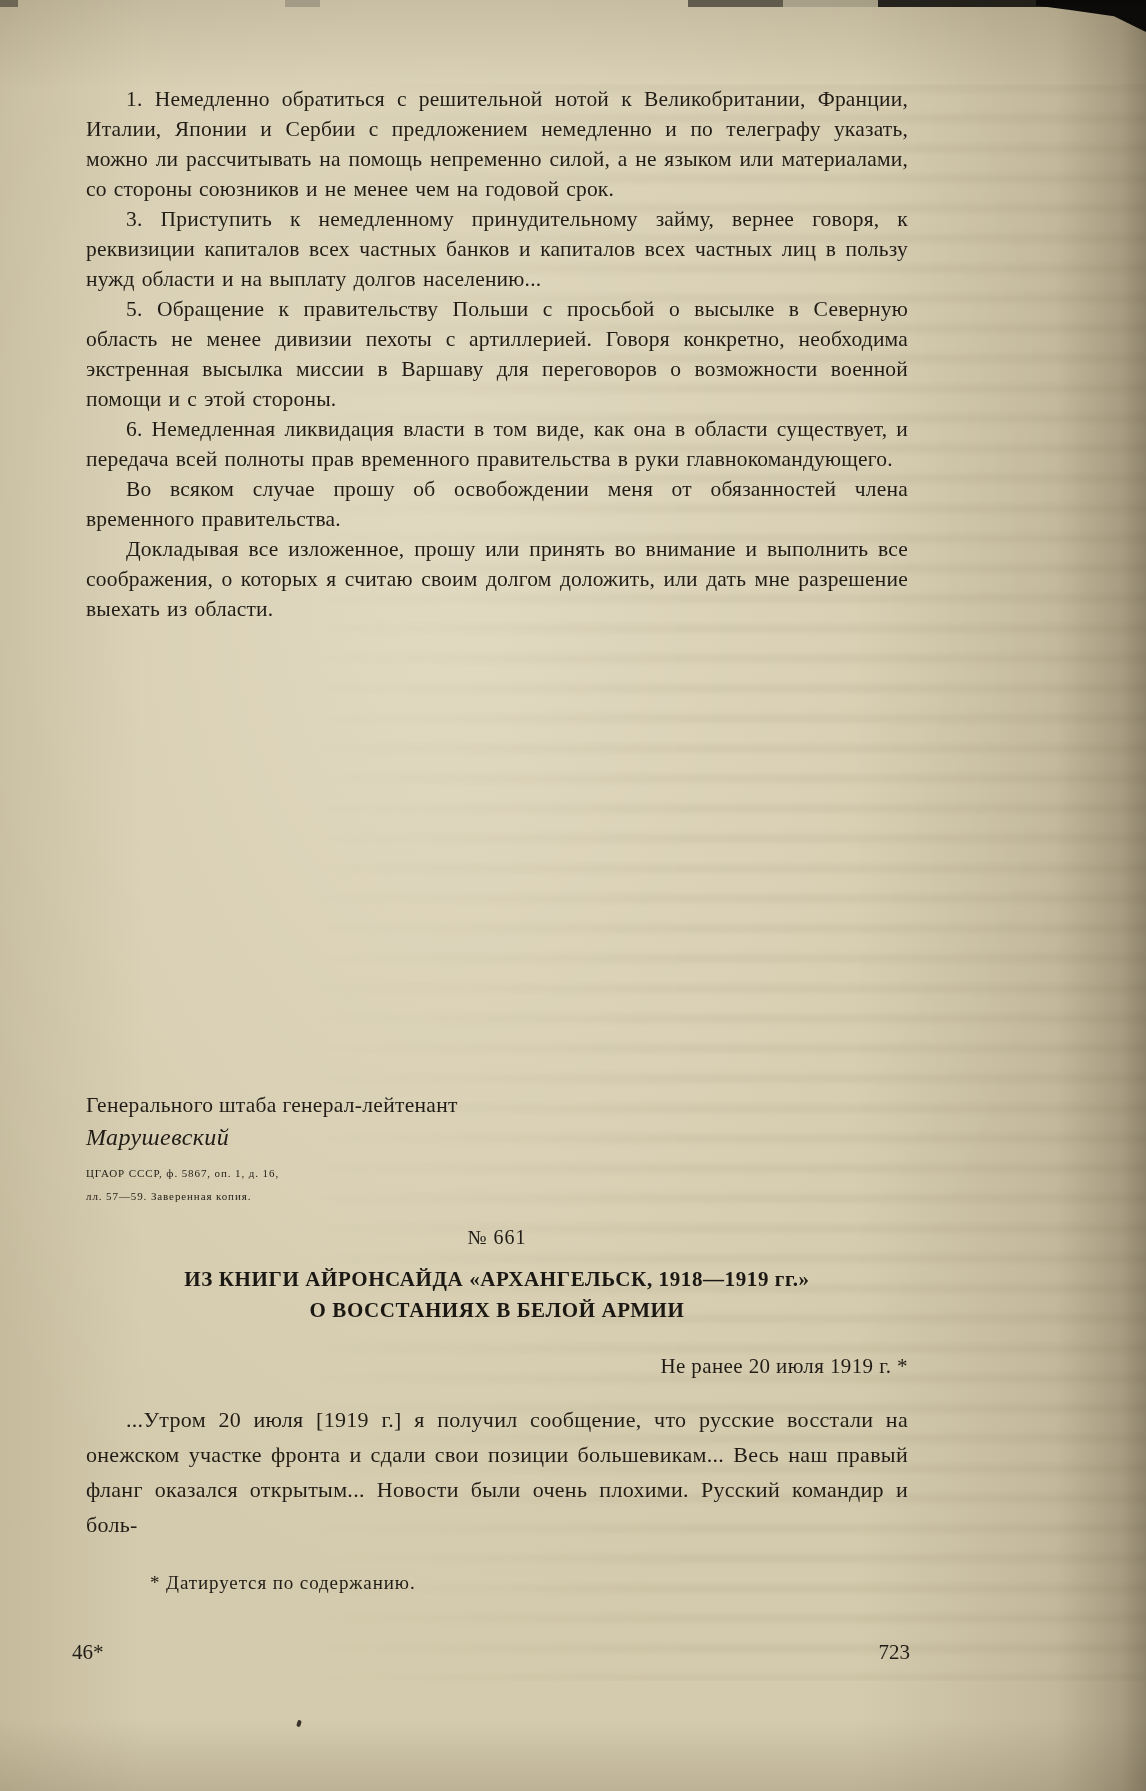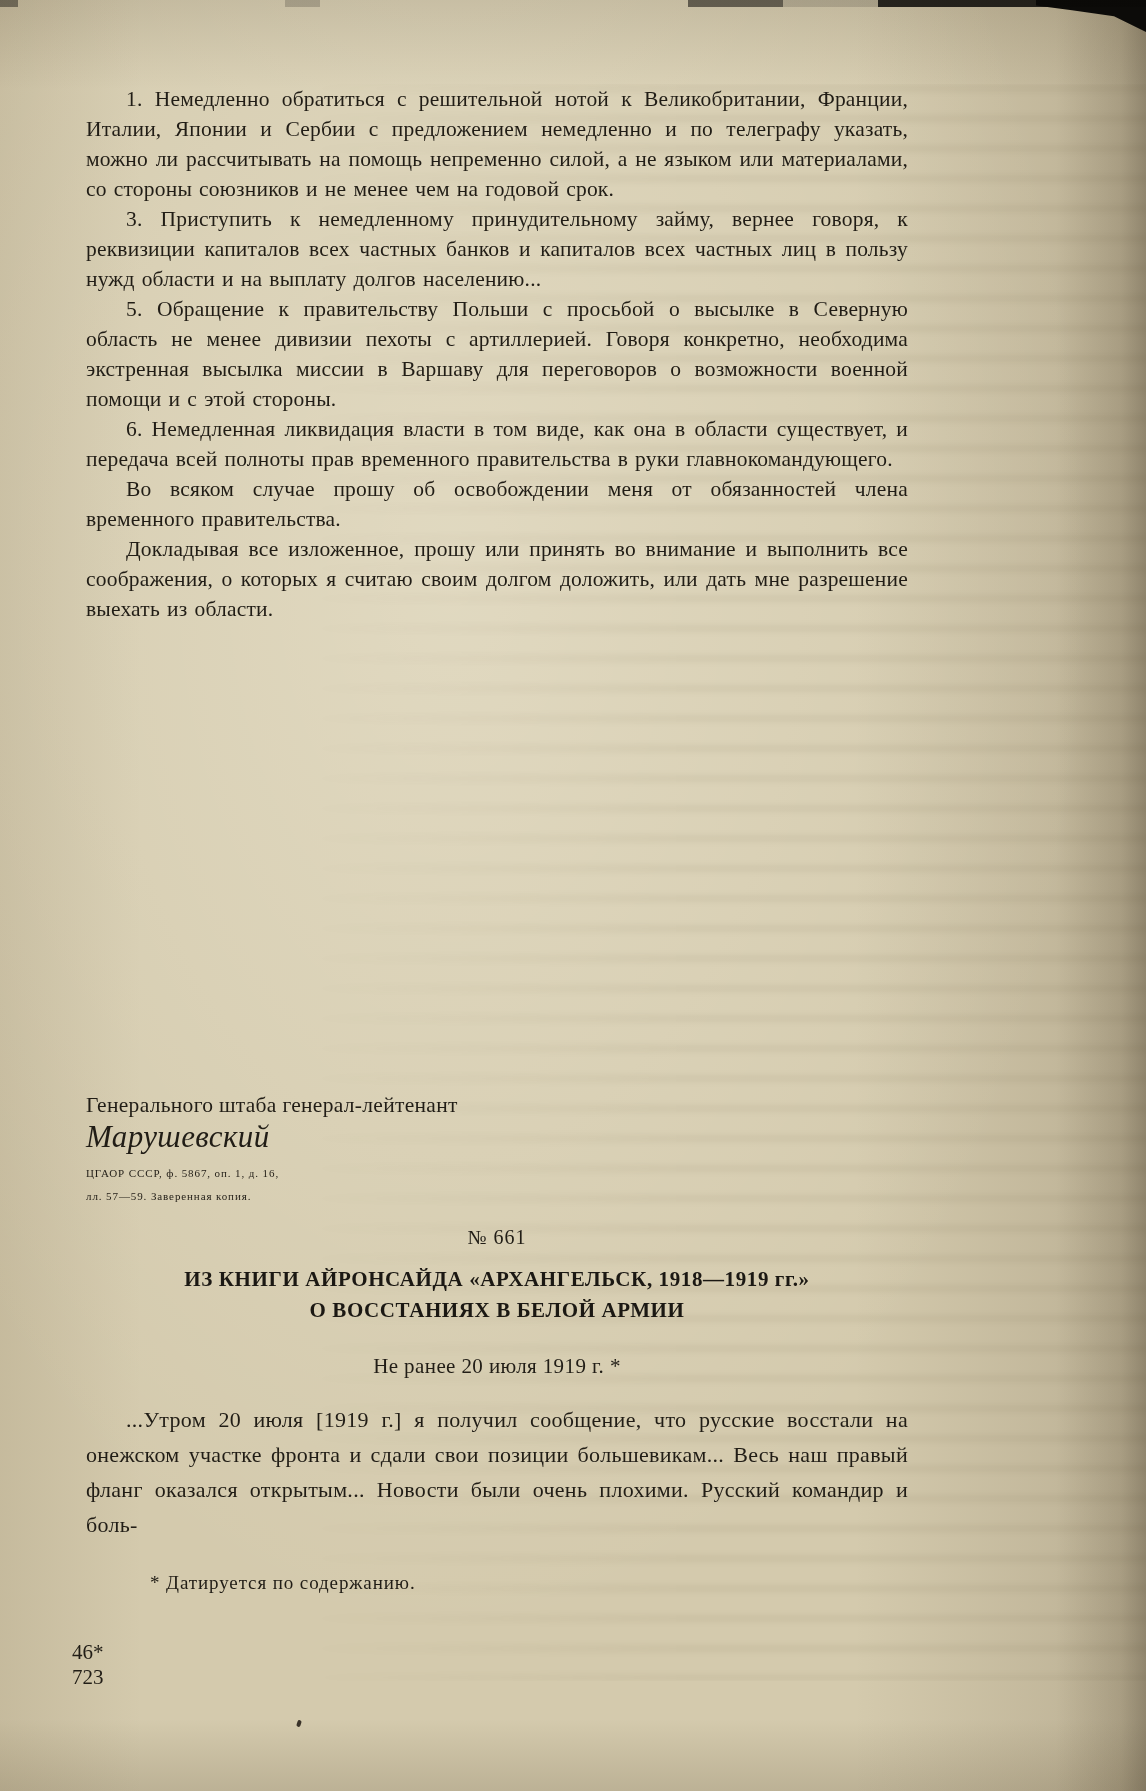--- a/index.html
+++ b/index.html
@@ -94,59 +94,58 @@
     word-spacing: 1.5px;
   }
   .signature {
     position: absolute; top: 1090px; left: 0; width: 100%;
     text-align: left;
   }
   .signature .sig-title {
     font-size: 21.5px; line-height: 30px; letter-spacing: 0.3px;
   }
   .signature .sig-name {
-    font-size: 31px; line-height: 34px; font-style: italic; letter-spacing: 0.4px;
+    font-size: 24px; line-height: 34px; font-style: italic; letter-spacing: 0.4px;
     padding-right: 4px;
   }
   .archive {
     position: absolute; top: 1162px; left: 0;
     font-size: 11px; line-height: 23px; letter-spacing: 0.9px;
   }
   .docnum {
     position: absolute; top: 1226px; left: 0; width: 100%;
     text-align: center; font-size: 20px; letter-spacing: 1px;
   }
   .heading {
     position: absolute; top: 1264px; left: 0; width: 100%;
     text-align: center; font-weight: bold;
     font-size: 21px; line-height: 31px; letter-spacing: 0.6px;
     color: #1b1813;
   }
   .dateline {
     position: absolute; top: 1354px; left: 0; width: 100%;
-    text-align: center; font-size: 21px; letter-spacing: 0.4px;
+    text-align: right; font-size: 21px; letter-spacing: 0.4px;
   }
   .excerpt {
     position: absolute; top: 1402px; left: 0; width: 100%;
   }
   .excerpt p {
     margin: 0;
     font-size: 22px; line-height: 35px;
     text-align: justify; text-indent: 40px;
     letter-spacing: 0.3px; word-spacing: 2px;
   }
   .footnote {
     position: absolute; top: 1572px; left: 64px;
     font-size: 19px; letter-spacing: 0.9px;
   }
   .footer {
     position: absolute; top: 1640px; left: 72px; width: 838px;
     display: flex; justify-content: space-between; align-items: baseline;
     font-size: 21px;
-    flex-direction: column;
   }
 </style>
 </head>
 <body>
 
 <div class="page">
 
   <div class="bleed-through"></div>
   <div class="scan-shadow-right"></div>
   <div class="scan-edge-right"></div>

